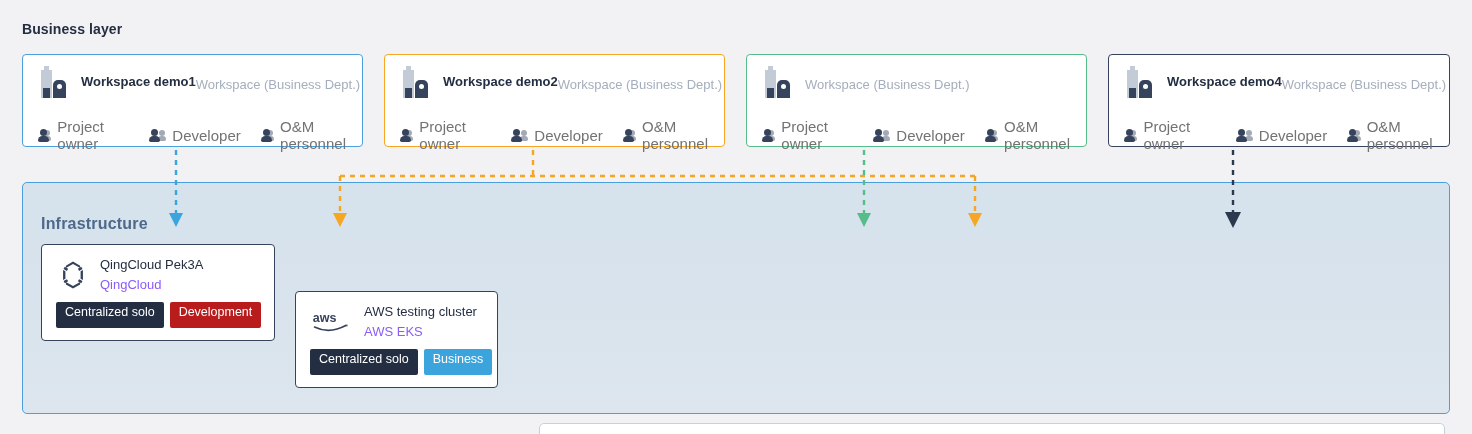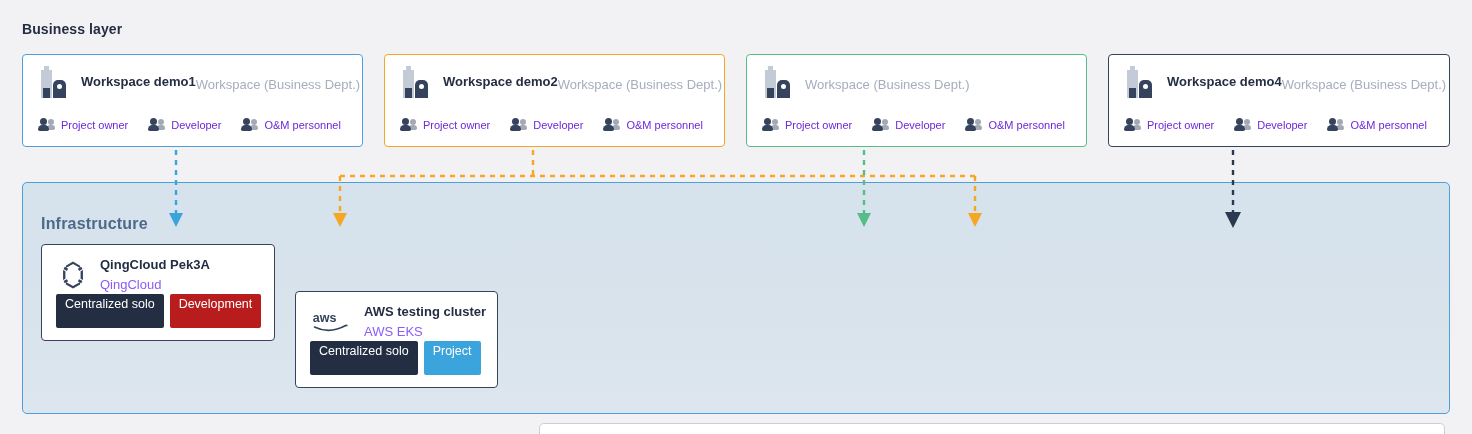--- a/index.html
+++ b/index.html
@@ -45,21 +45,21 @@
   }
   .bld-icon .short:after{
     content:""; position:absolute; left:4px; top:4px; width:5px; height:5px;
     background:#fff; border-radius:50%;
   }
   .ws-texts{ display:flex; justify-content:center; }
   .ws-name{ font-size:13px; font-weight:700; color:#242e42; line-height:17px; }
   .ws-sub{ font-size:13px; color:#a5aebd; line-height:19px; margin-top:2px; }
 
   .ws-roles{ position:absolute; left:15px; top:63px; display:flex; align-items:center; gap:20px; }
-  .role{ display:flex; align-items:center; font-size:11px; color:#6d28d9; }
+  .role{ display:flex; align-items:center; font-size:15px; color:#737373; }
   .ppl-icon{ position:relative; width:17px; height:13px; margin-right:6px; }
   .ppl-icon .p1{
     position:absolute; left:0; bottom:0; width:11px; height:13px;
   }
   .ppl-icon .p1:before{
     content:""; position:absolute; left:2px; top:0; width:7px; height:7px;
     background:#36435c; border-radius:50%;
   }
   .ppl-icon .p1:after{
     content:""; position:absolute; left:0; bottom:0; width:11px; height:6px;
@@ -92,26 +92,26 @@
   }
 
   .cl-card{
     position:absolute; background:#fff; border:1px solid #36435c; border-radius:4px;
   }
   .cl-card.qc{ left:18px; top:61px; width:234px; height:97px; }
   .cl-card.aws{ left:272px; top:61px; width:203px; height:97px;margin-top:47px; }
 
   .cl-head{ position:absolute; left:16px; top:11px; display:flex; align-items:center; }
   .cl-texts{ display:flex; flex-direction:column; }
-  .cl-name{ font-size:13px; font-weight:700; color:#242e42; line-height:17px; }
+  .cl-name{ font-size:13px; font-weight:400; color:#242e42; line-height:17px; }
   .cl-sub{ font-size:13px; color:#8b5cf6; line-height:19px; margin-top:2px; }
   .cl-tags{ position:absolute; left:14px; bottom:12px; display:flex; gap:6px; }
 
   .tag{
-    font-size:12.5px; color:#fff; padding:3px 9px 16px; border-radius:2px;
+    font-size:12.5px; color:#fff; padding:3px 9px 8px; border-radius:2px;
     white-space:nowrap; line-height:15px;
   }
   .tag.dark{ background:#242e42; }
   .tag.orange{ background:#b91c1c; }
   .tag.blue{ background:#3ba4dd; }
 
   
   .fed{
     position:absolute; left:516px; top:240px; width:906px; height:148px;
     background:#fff; border:1px solid #c7d1dd; border-radius:5px;
@@ -311,21 +311,21 @@
           <path d="M3 21 q18 9 38 -2" stroke="#36435c" stroke-width="2" fill="none" stroke-linecap="round"></path>
           <path d="M41 19 l2 -1 l-1 3 z" fill="#36435c"></path>
         </svg>
         <span class="cl-texts">
           <span class="cl-name">AWS testing cluster</span>
           <span class="cl-sub">AWS EKS</span>
         </span>
       </div>
       <div class="cl-tags">
         <span class="tag dark">Centralized solo</span>
-        <span class="tag blue">Project</span>
+        <span class="tag blue">Business</span>
       </div>
     </div>
 
     <div class="fed">
       
 
       
 
       
 

